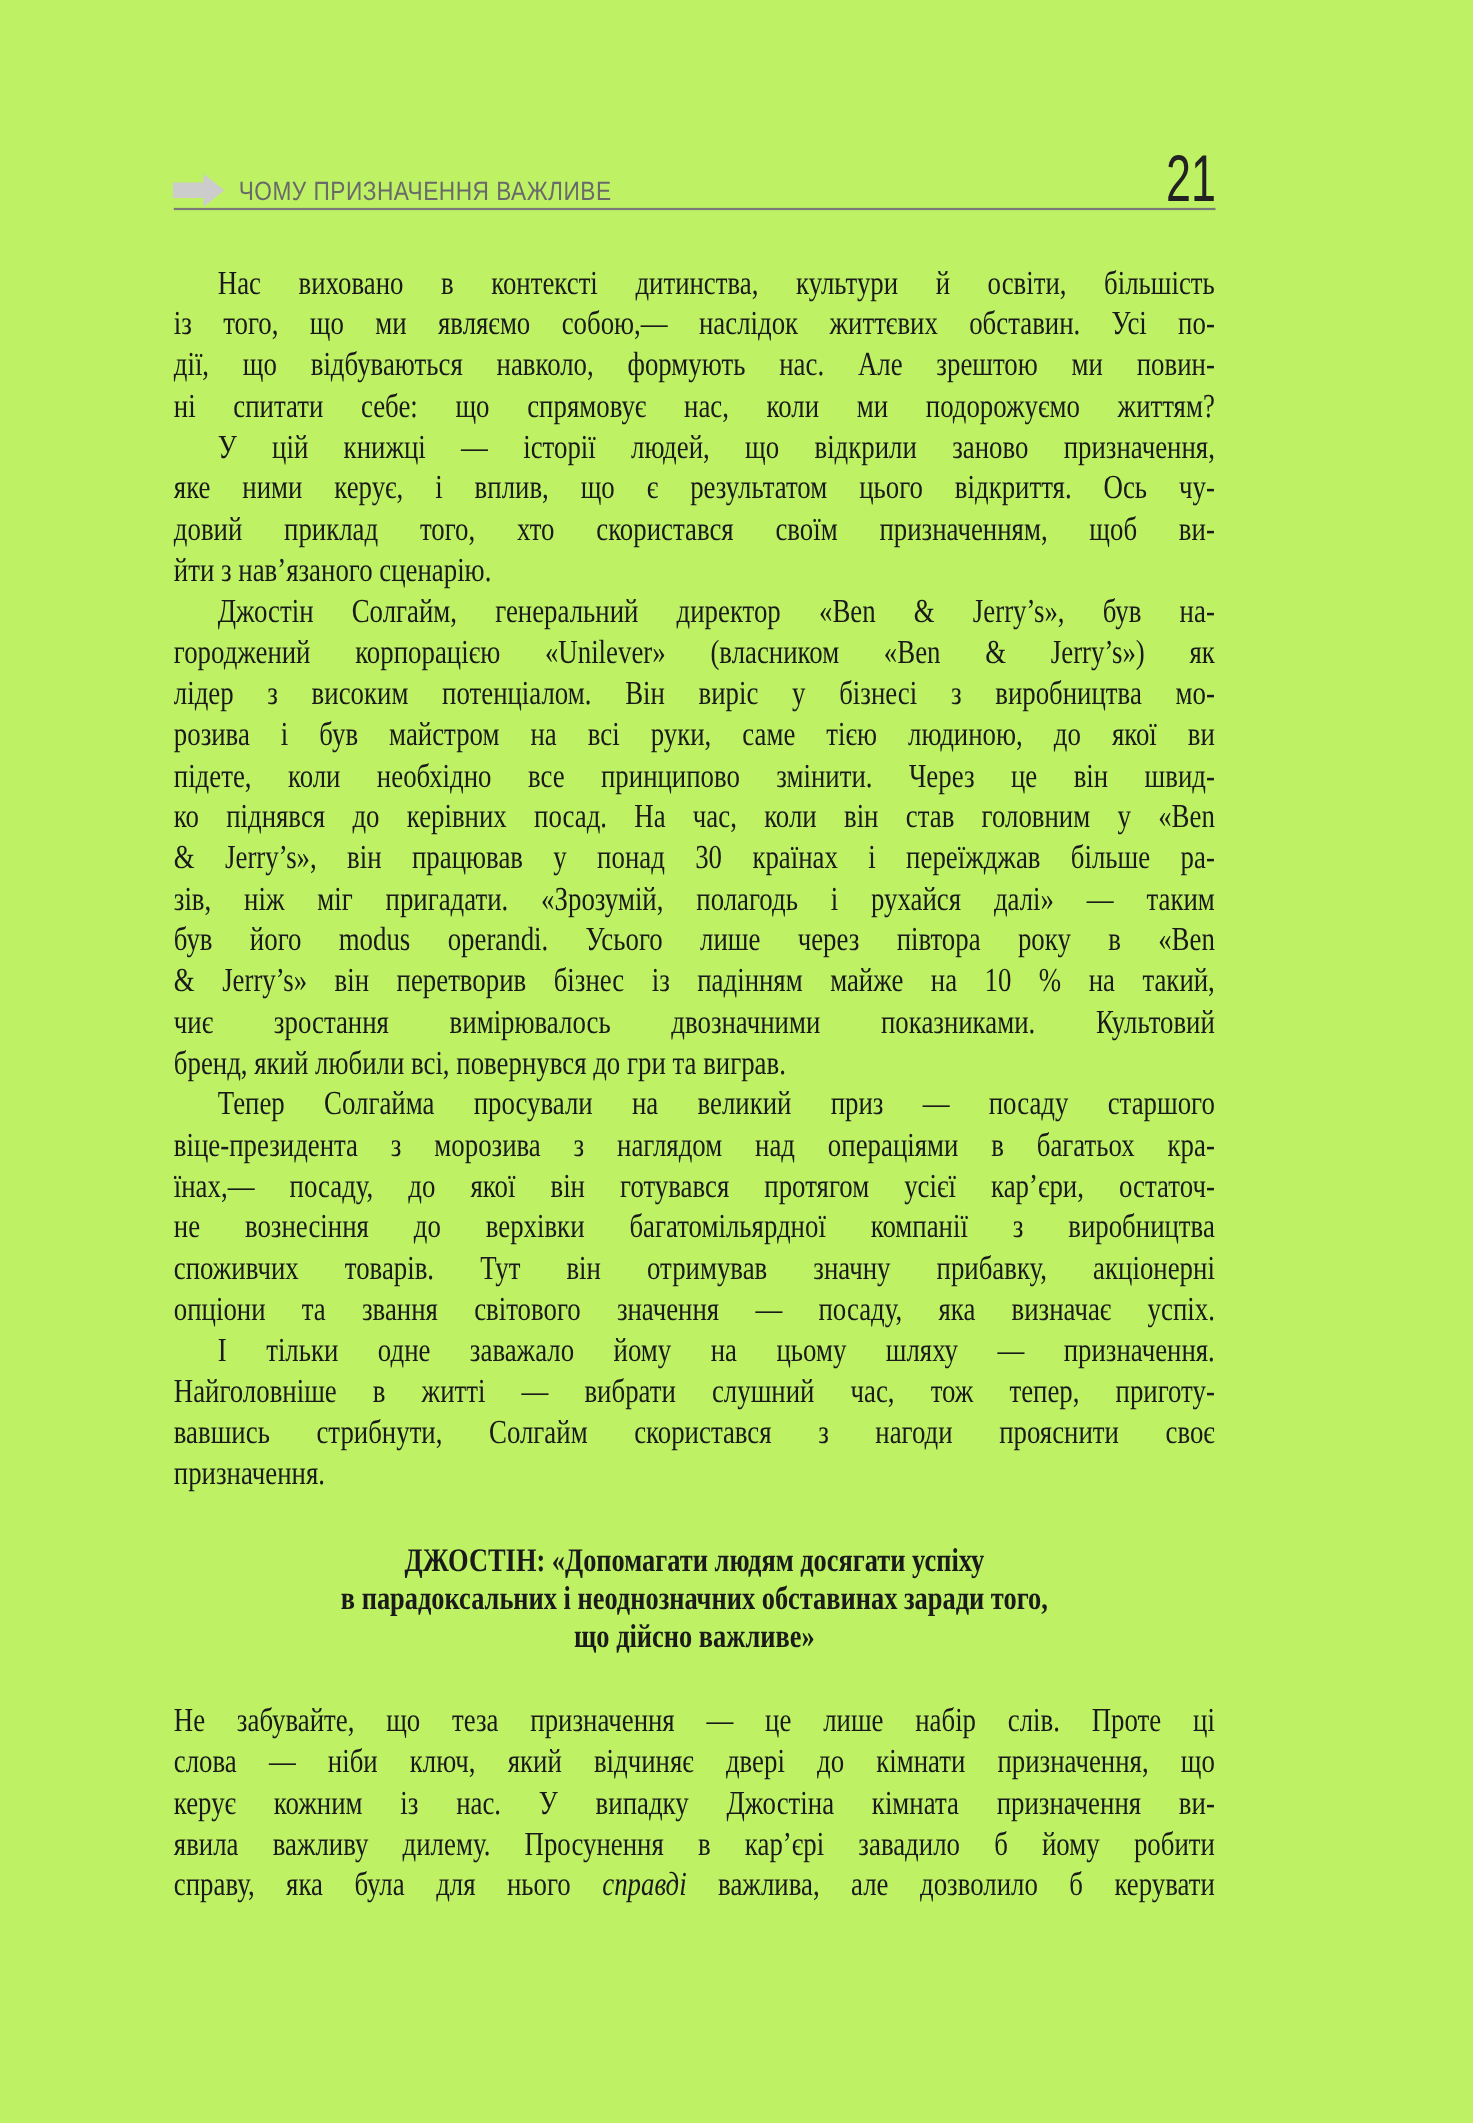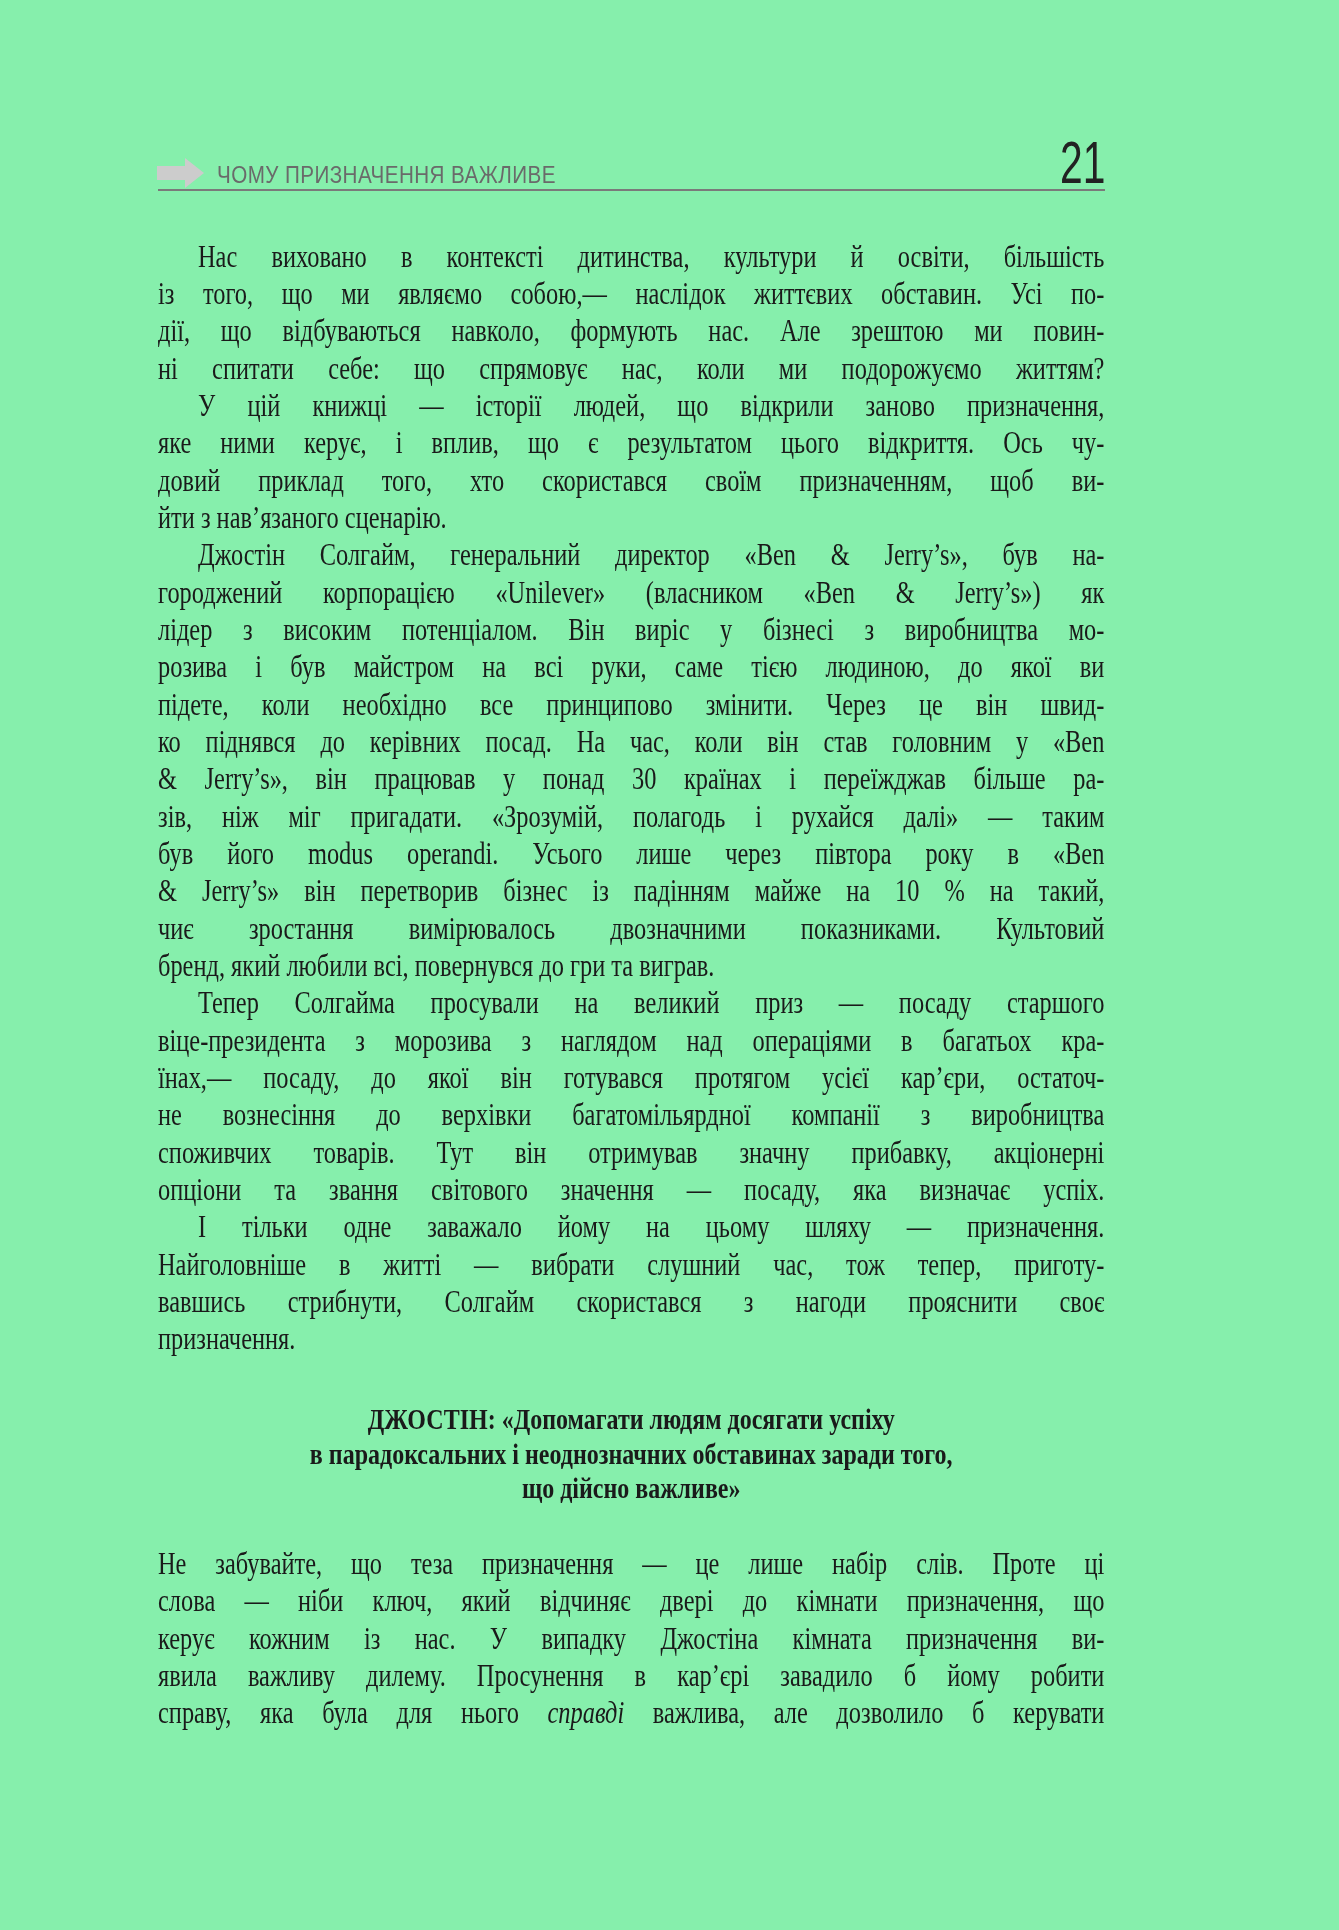--- a/index.html
+++ b/index.html
@@ -1,17 +1,17 @@
 <!DOCTYPE html>
 <html><head>
 <meta charset="utf-8">
 <style>
   html, body { margin: 0; padding: 0; background: #ffffff; }
   body { width: 1339px; height: 1930px; position: relative; overflow: hidden; }
-  .page { position: absolute; left: 0; top: 0; width: 1339px; height: 1930px; background: #86efac; }
+  .page { position: absolute; left: 0; top: 0; width: 1339px; height: 1930px; background: #bef264; }
 
   
   .hdr-arrow { position: absolute; left: 157px; top: 158px; width: 47px; height: 30px; }
   .hdr-title {
     position: absolute; left: 217px; top: 161px;
     font-family: "Liberation Sans", sans-serif; font-size: 24px; color: #6a6a6a;
     letter-spacing: 0.5px; white-space: nowrap;
     transform: scaleX(0.86); transform-origin: left top;
   }
   .hdr-num {

